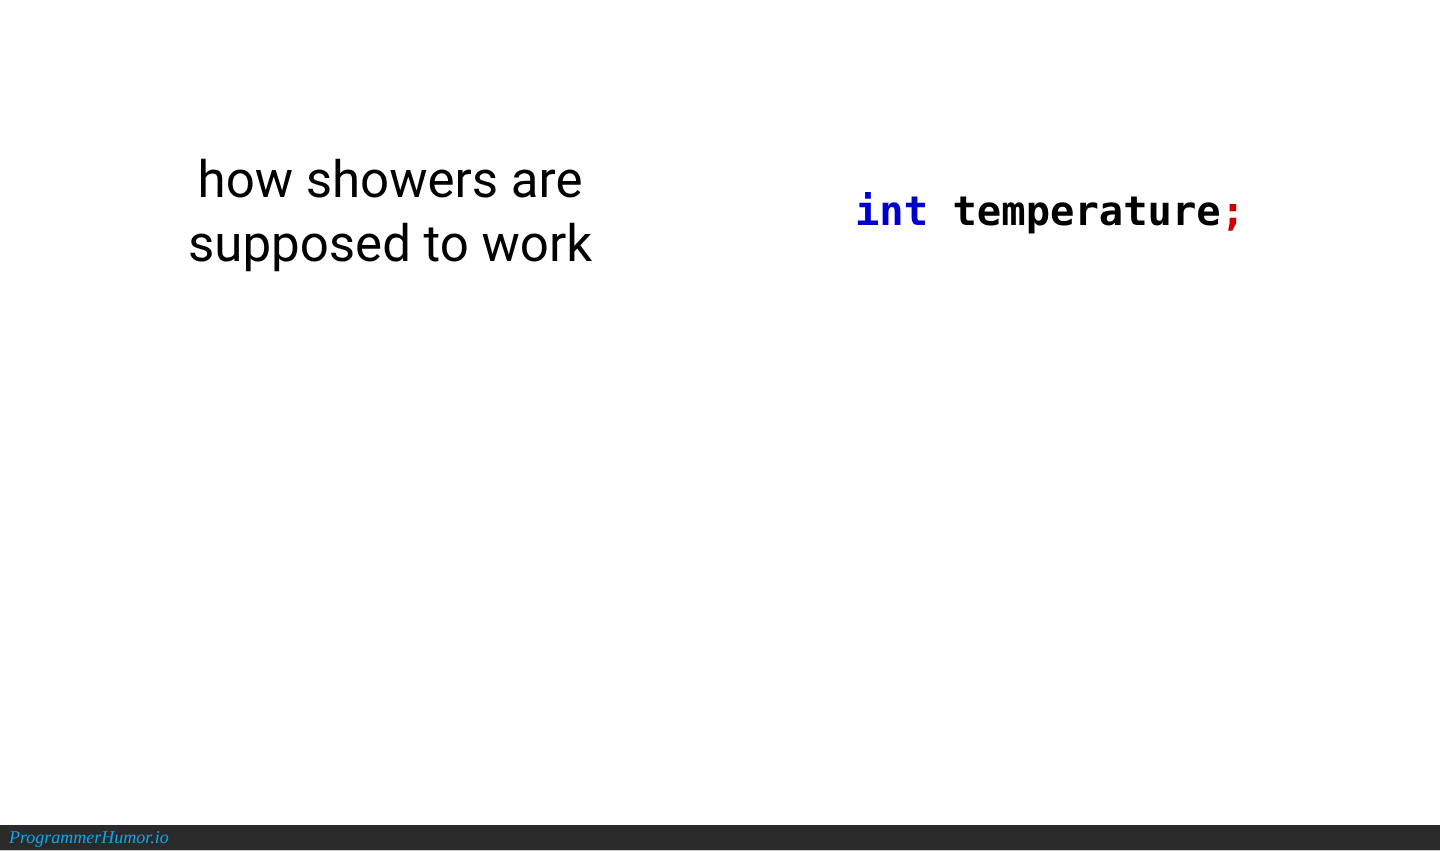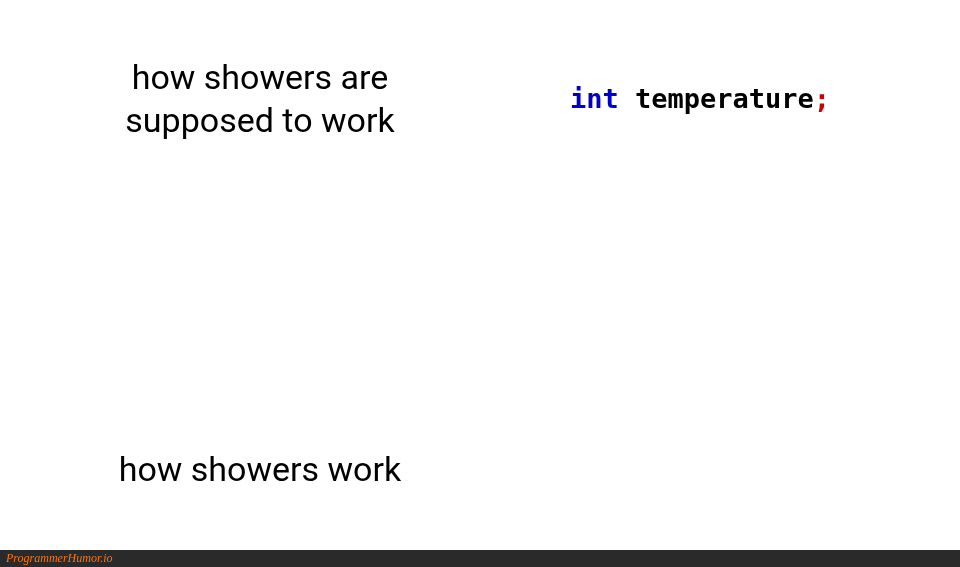--- a/index.html
+++ b/index.html
@@ -12,21 +12,21 @@
       height: 567px;
       background: #ffffff;
       position: relative;
       font-family: -apple-system, BlinkMacSystemFont, "Segoe UI", Roboto, sans-serif;
     }
     .content {
       width: 100%;
       height: 550px;
       display: flex;
       flex-direction: column;
-      padding: 56px 40px 60px 40px;
+      padding: 99px 40px 60px 40px;
       justify-content: space-between;
     }
     .row {
       display: flex;
       align-items: center;
       width: 100%;
     }
     .row-top {
       margin-bottom: 40px;
     }
@@ -56,21 +56,21 @@
     .semicolon {
       color: #cc0000;
     }
     .footer {
       position: absolute;
       bottom: 0;
       left: 0;
       width: 100%;
       height: 17px;
       background: #2a2a2a;
-      color: #f97316;
+      color: #0ea5e9;
       font-family: Georgia, "Times New Roman", serif;
       font-style: italic;
       font-size: 12px;
       padding: 1px 6px;
       display: flex;
       align-items: center;
     }
   </style>
 </head>
 <body>
@@ -78,20 +78,19 @@
 <div class="content">
 
   <div class="row row-top">
     <div class="caption">how showers are supposed to work</div>
     <div class="code">
       <span class="keyword">int</span><span> </span><span class="identifier">temperature</span><span class="semicolon">;</span>
     </div>
   </div>
 
   <div class="row">
-    <div class="caption">how showers work</div>
   </div>
 
 </div>
 
 <div class="footer">
   <span>ProgrammerHumor.io</span>
 </div>
 
 </body></html>

